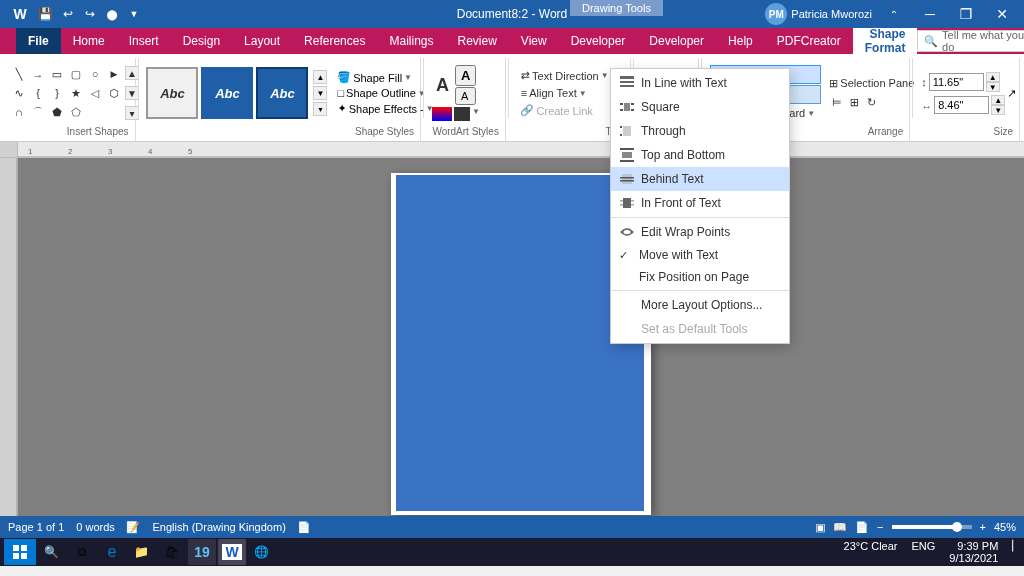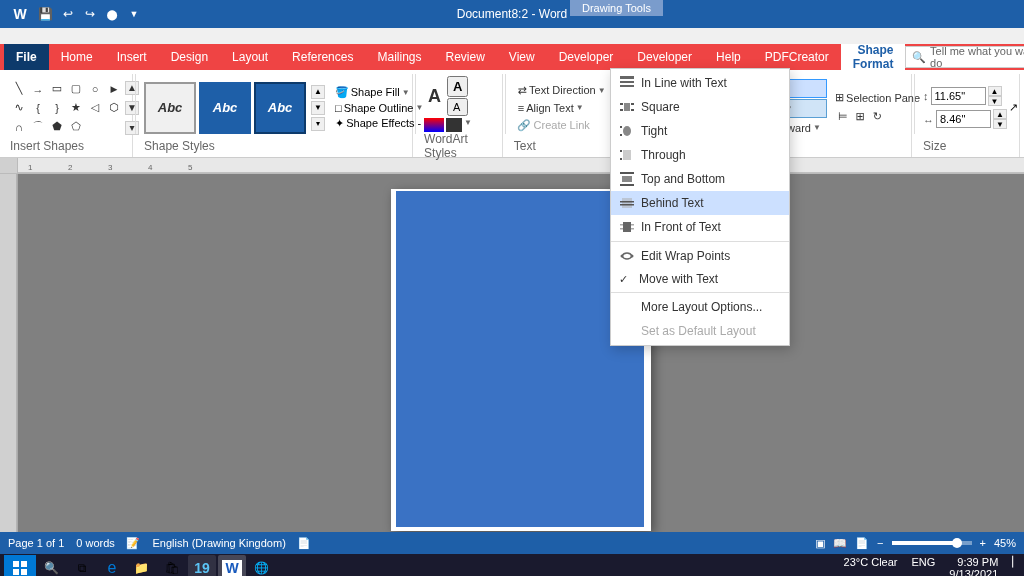--- a/index.html
+++ b/index.html
@@ -13,28 +13,28 @@
       align-items: center;
       justify-content: space-between;
       padding: 0 8px;
       color: white;
     }
     .title-bar-left { display: flex; align-items: center; gap: 4px; }
     .title-bar-title { flex: 1; text-align: right; font-size: 12px; color: white; position: absolute; left: 50%; transform: translateX(-50%); }
     .title-bar-btn { width: 28px; height: 22px; background: transparent; border: none; color: white; font-size: 14px; cursor: pointer; display: flex; align-items: center; justify-content: center; }
     .quick-access { display: flex; align-items: center; gap: 2px; }
     .qa-btn { width: 20px; height: 20px; background: transparent; border: none; color: white; font-size: 12px; cursor: pointer; display: flex; align-items: center; justify-content: center; }
-    .ribbon-tabs { background: #ef4444; display: flex; height: 26px; padding-left: 4px; margin-top: 16px; }
+    .ribbon-tabs { background: #be185d; display: flex; height: 26px; padding-left: 16px; }
     .ribbon-tab { padding: 0 12px; color: white; font-size: 12px; display: flex; align-items: center; cursor: pointer; height: 26px; }
     .ribbon-tab.active { background: white; color: #1e5fa8; font-weight: bold; }
     .ribbon-tab.shape-format { background: #c8d4e8; color: #1a1a1a; font-weight: 600; }
 
     .ribbon-content { display: flex; background: white; padding: 4px 4px 0; border-bottom: 1px solid #ccc; height: 88px; }
     .ribbon-group { display: flex; flex-direction: column; border-right: 1px solid #ddd; padding: 2px 6px; min-width: fit-content; }
-    .ribbon-group-label { font-size: 12px; color: #666; text-align: left; margin-top: auto; padding-bottom: 2px; }
+    .ribbon-group-label { font-size: 10px; color: #666; text-align: right; margin-top: auto; padding-bottom: 2px; }
     .ribbon-group-content { display: flex; align-items: center; gap: 2px; flex: 1; }
 
     
     .shape-tools { display: flex; flex-direction: column; gap: 1px; }
     .shape-row { display: flex; gap: 1px; }
     .shape-btn { width: 18px; height: 18px; background: transparent; border: none; cursor: pointer; display: flex; align-items: center; justify-content: center; font-size: 11px; color: #333; }
 
     
     .style-boxes { display: flex; gap: 3px; align-items: center; }
     .style-box { width: 52px; height: 52px; display: flex; align-items: center; justify-content: center; border: 2px solid #999; cursor: pointer; font-size: 14px; font-weight: bold; color: #333; }
@@ -138,20 +138,30 @@
     <div class="quick-access">
       <button class="qa-btn">💾</button>
       <button class="qa-btn">↩</button>
       <button class="qa-btn">↪</button>
       <button class="qa-btn" style="font-size:10px;">⬤</button>
       <button class="qa-btn" style="font-size:9px;">▼</button>
     </div>
   </div>
   <div style="position:absolute; top:0; left:570px; background:#7a9ccc; padding:2px 12px; font-size:11px; color:white;">Drawing Tools</div>
   <div class="title-bar-title">Document8:2 - Word</div>
+  <div style="display:flex; align-items:center; gap:8px;">
+    <div style="display:flex; align-items:center; gap:4px; cursor:pointer;">
+      <div style="width:22px; height:22px; background:#5c9ede; border-radius:50%; display:flex; align-items:center; justify-content:center; font-size:10px; color:white; font-weight:bold;">PM</div>
+      <span style="font-size:11px; color:white;">Patricia Mworozi</span>
+    </div>
+    <button class="title-bar-btn" style="font-size:10px;">⌃</button>
+    <button class="title-bar-btn">─</button>
+    <button class="title-bar-btn">❐</button>
+    <button class="title-bar-btn close">✕</button>
+  </div>
 </div>
 
 <div class="ribbon-tabs">
   <div class="ribbon-tab" style="background:#0d3a6b; color:white; font-weight:bold;">File</div>
   <div class="ribbon-tab">Home</div>
   <div class="ribbon-tab">Insert</div>
   <div class="ribbon-tab">Design</div>
   <div class="ribbon-tab">Layout</div>
   <div class="ribbon-tab">References</div>
   <div class="ribbon-tab">Mailings</div>
@@ -431,30 +441,20 @@
           <rect x="12" y="4" width="3" height="2" fill="#555"></rect>
           <rect x="1" y="10" width="3" height="2" fill="#555"></rect>
           <rect x="12" y="10" width="3" height="2" fill="#555"></rect>
         </svg>
     </div>
     <span>Square</span>
   </div>
   <div class="menu-item">
     <div class="menu-icon">
       <svg width="16" height="16" viewBox="0 0 16 16">
-          <ellipse cx="8" cy="8" rx="4" ry="5" fill="#888"></ellipse>
-          <rect x="1" y="3" width="2" height="2" fill="#555"></rect>
-          <rect x="1" y="11" width="2" height="2" fill="#555"></rect>
-        </svg>
-    </div>
-    <span>Tight</span>
-  </div>
-  <div class="menu-item">
-    <div class="menu-icon">
-      <svg width="16" height="16" viewBox="0 0 16 16">
           <rect x="4" y="3" width="8" height="10" fill="#aaa" opacity="0.6"></rect>
           <rect x="1" y="3" width="2" height="2" fill="#555"></rect>
           <rect x="1" y="11" width="2" height="2" fill="#555"></rect>
         </svg>
     </div>
     <span>Through</span>
   </div>
   <div class="menu-item">
     <div class="menu-icon">
       <svg width="16" height="16" viewBox="0 0 16 16">
@@ -493,28 +493,32 @@
           <circle cx="3" cy="8" r="1.5" fill="#666"></circle>
           <circle cx="13" cy="8" r="1.5" fill="#666"></circle>
         </svg>
     </div>
     <span>Edit Wrap Points</span>
   </div>
   <div class="menu-item">
     <div class="menu-checkmark">✓</div>
     <span>Move with Text</span>
   </div>
+  <div class="menu-item">
+    <div class="menu-checkmark"> </div>
+    <span>Fix Position on Page</span>
+  </div>
   <div class="menu-separator"></div>
   <div class="menu-item">
     <div class="menu-icon"> </div>
     <span>More Layout Options...</span>
   </div>
   <div class="menu-item disabled">
     <div class="menu-icon"> </div>
-    <span>Set as Default Layout</span>
+    <span>Set as Default Tools</span>
   </div>
 </div>
 
 <div class="status-bar">
   <div class="status-left">
     <span>Page 1 of 1</span>
     <span>0 words</span>
     <span>📝</span>
     <span>English (Drawing Kingdom)</span>
     <span>📄</span>

